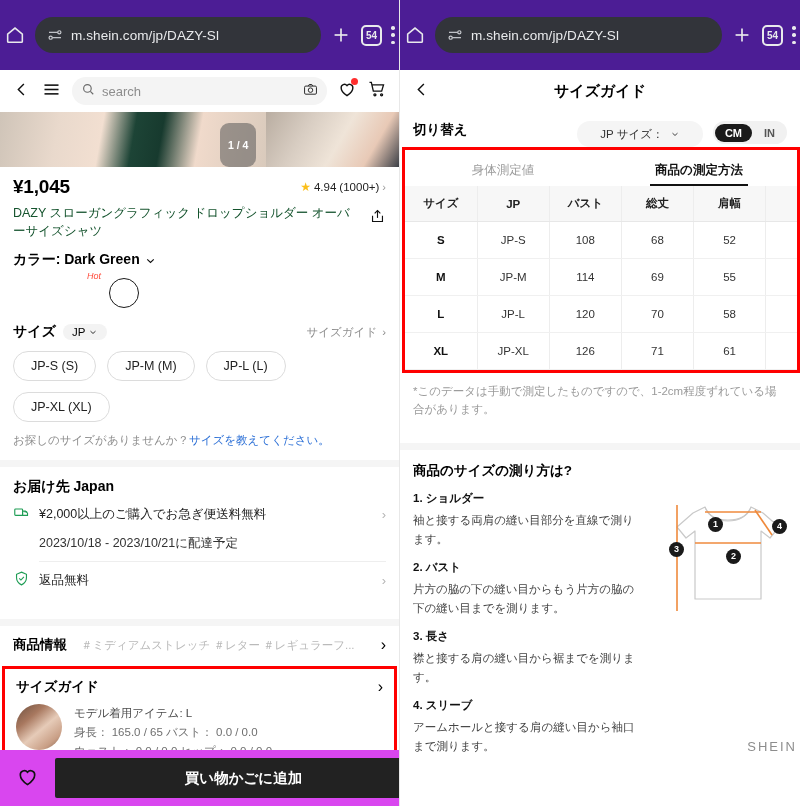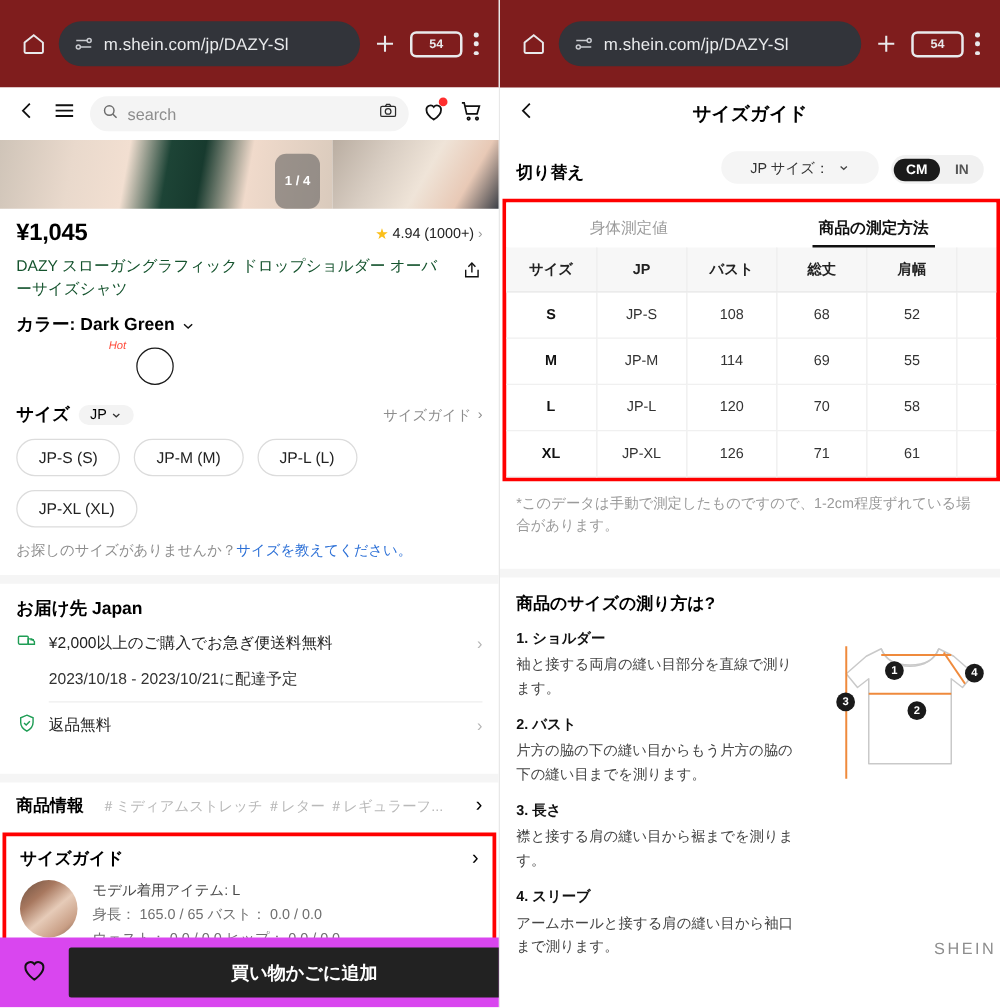--- a/index.html
+++ b/index.html
@@ -7,36 +7,36 @@
     width: 800px; height: 806px;
     font-family: "Liberation Sans", "DejaVu Sans", sans-serif;
     background: #fff; overflow: hidden;
   }
   .screen { position: relative; width: 800px; height: 806px; display: flex; }
   .panel { width: 400px; height: 806px; position: relative; overflow: hidden; background: #fff; }
   .panel.left { border-right: 1px solid #e8e8e8; }
 
   
   .chrome {
-    height: 70px; background: #7f1d1d; display: flex; align-items: center;
-    padding: 0 16px; gap: 9px;
+    height: 70px; background: #4c1d95; display: flex; align-items: center;
+    padding: 0 4px; gap: 9px;
   }
   .chrome-home { width: 22px; height: 22px; flex: 0 0 auto; }
   .omnibox {
     flex: 1 1 auto; height: 36px; background: #32343a; border-radius: 18px;
     display: flex; align-items: center; padding: 0 12px; gap: 8px; min-width: 0;
   }
   .omni-icon { width: 16px; height: 16px; flex: 0 0 auto; }
   .omni-url {
     color: #e9eaec; font-size: 13.5px; white-space: nowrap; overflow: hidden;
     letter-spacing: .1px;
   }
   .chrome-plus { width: 22px; height: 22px; flex: 0 0 auto; }
   .tabcount {
-    width: 42px; height: 21px; border: 2px solid #e9eaec; border-radius: 5px;
+    width: 21px; height: 21px; border: 2px solid #e9eaec; border-radius: 5px;
     color: #e9eaec; font-size: 10px; font-weight: bold; display: flex;
     align-items: center; justify-content: center; flex: 0 0 auto;
   }
   .chrome-dots { width: 4px; height: 18px; flex: 0 0 auto; display: flex;
     flex-direction: column; justify-content: space-between; align-items: center; }
   .chrome-dots i { width: 3.5px; height: 3.5px; border-radius: 50%; background: #e9eaec; display: block; }
 
   
   .app-header {
     height: 42px; display: flex; align-items: center; padding: 4px 12px; gap: 10px;
@@ -142,21 +142,21 @@
     flex: 1 1 auto; height: 40px; background: #222; color: #fff; border-radius: 2px;
     display: flex; align-items: center; justify-content: center;
     font-size: 14.5px; font-weight: bold;
   }
 
   
   .sg-header { height: 42px; display: flex; align-items: center; padding: 0 12px; position: relative; }
   .sg-header-title {
     position: absolute; left: 0; right: 0; text-align: center; font-size: 15px; font-weight: bold;
   }
-  .switch-row { display: flex; align-items: flex-end; padding: 9px 13px 12px; gap: 10px; }
+  .switch-row { display: flex; align-items: flex-start; padding: 9px 13px 0; gap: 10px; }
   .switch-label { font-size: 13.5px; font-weight: bold; flex: 0 0 auto; }
   .switch-spacer { flex: 1 1 auto; }
   .jp-select {
     background: #f5f5f5; border-radius: 15px; height: 26px; width: 126px;
     display: flex; align-items: center; justify-content: center; gap: 6px; font-size: 11.5px; color: #333;
   }
   .unit-toggle {
     background: #f1f1f1; border-radius: 14px; height: 23px; display: flex; align-items: center;
     padding: 2px; gap: 2px;
   }

